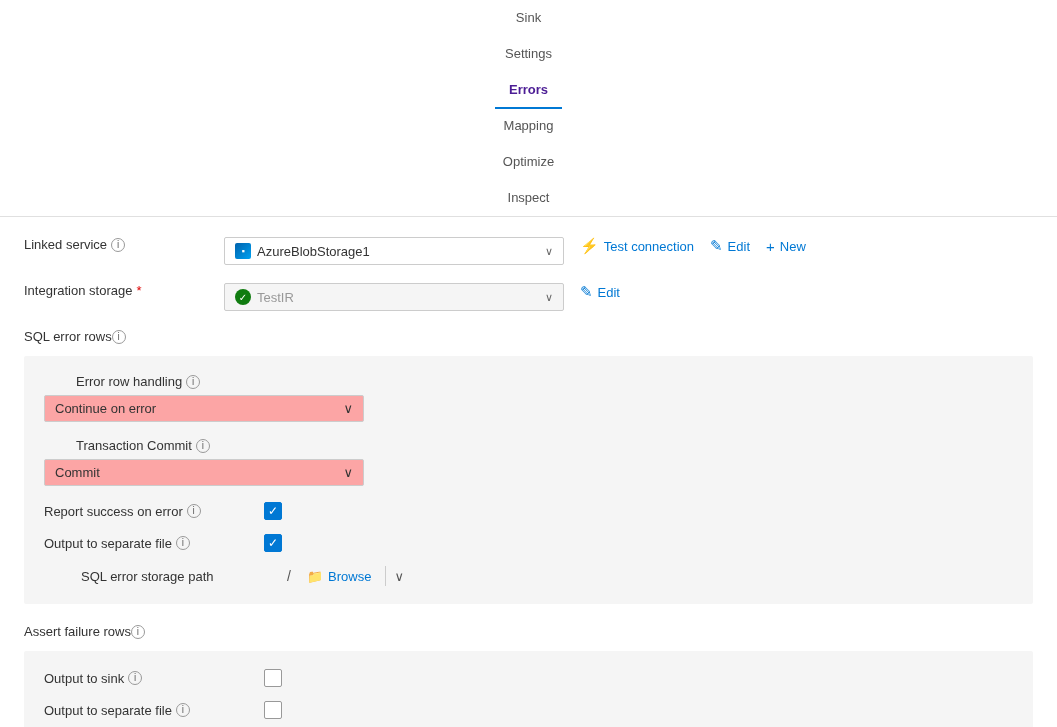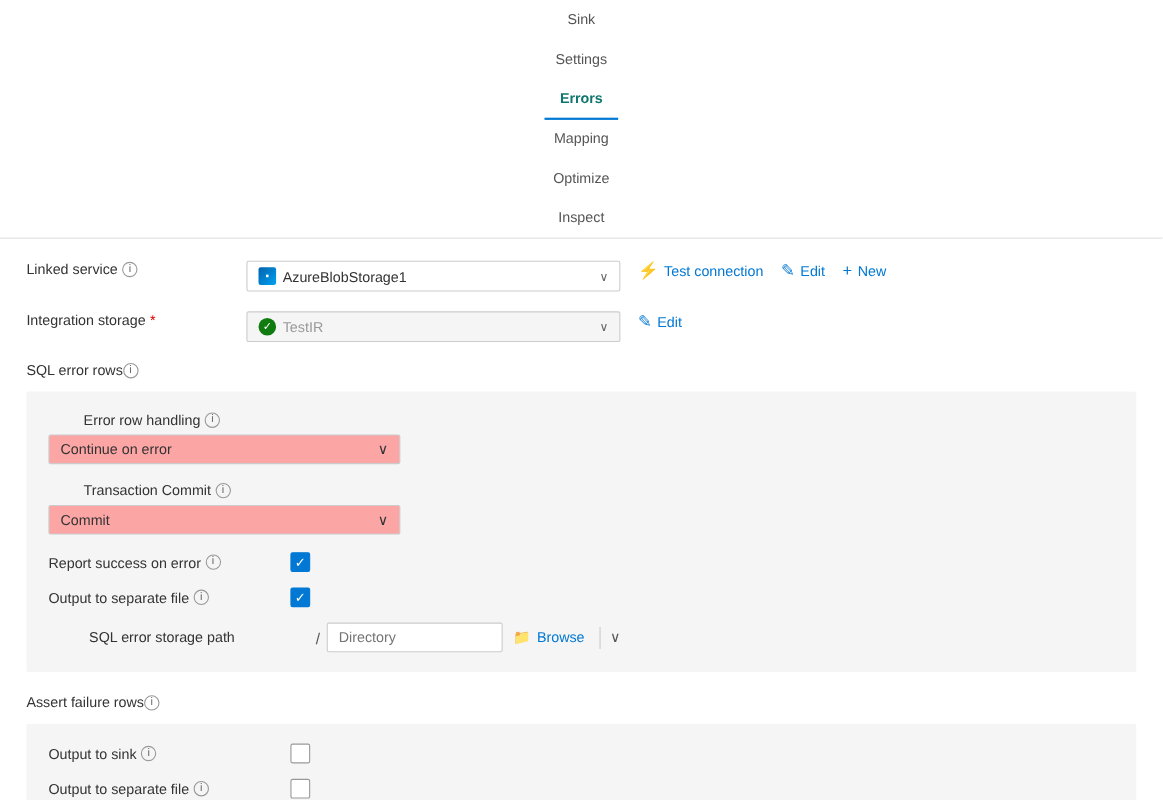--- a/index.html
+++ b/index.html
@@ -24,21 +24,21 @@
     .tab {
       padding: 10px 14px;
       cursor: pointer;
       color: #555;
       font-size: 13px;
       border-bottom: 2px solid transparent;
       margin-bottom: -1px;
       white-space: nowrap;
     }
     .tab.active {
-      color: #0f766e;
+      color: #4c1d95;
       border-bottom: 2px solid #0078d4;
       font-weight: 600;
     }
 
     
     .content {
       padding: 20px 24px;
     }
 
     
@@ -386,21 +386,20 @@
         </div>
         <div class="checkbox-checked">✓</div>
       </div>
 
       <div class="storage-path-row">
         <div class="storage-label">
           <span>SQL error storage path</span>
         </div>
         <div class="path-inputs">
           <span class="path-separator">/</span>
-          <input class="path-input" type="text" placeholder="Directory" style="">
           <button class="browse-btn">
             <span>📁</span>
             <span>Browse</span>
           </button>
           <div class="divider-v"></div>
           <span class="path-chevron">∨</span>
         </div>
       </div>
 
     </div>

